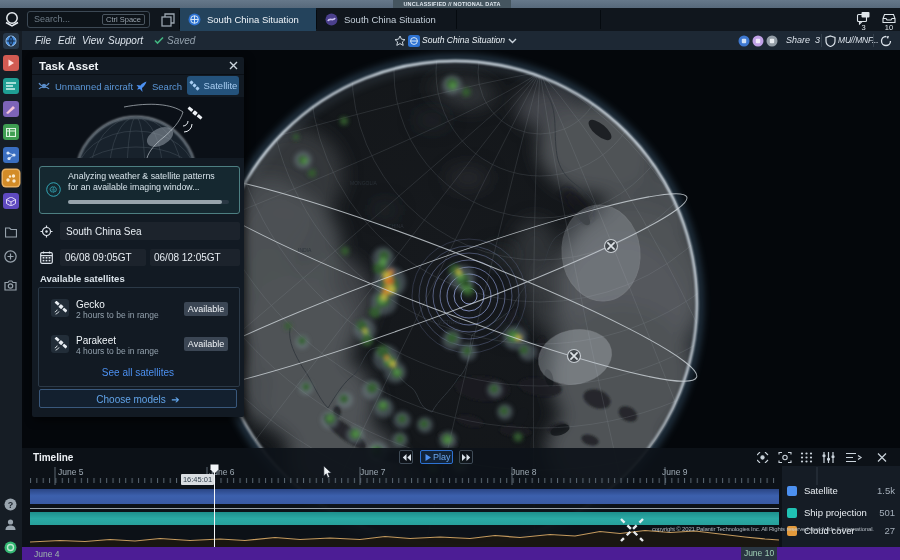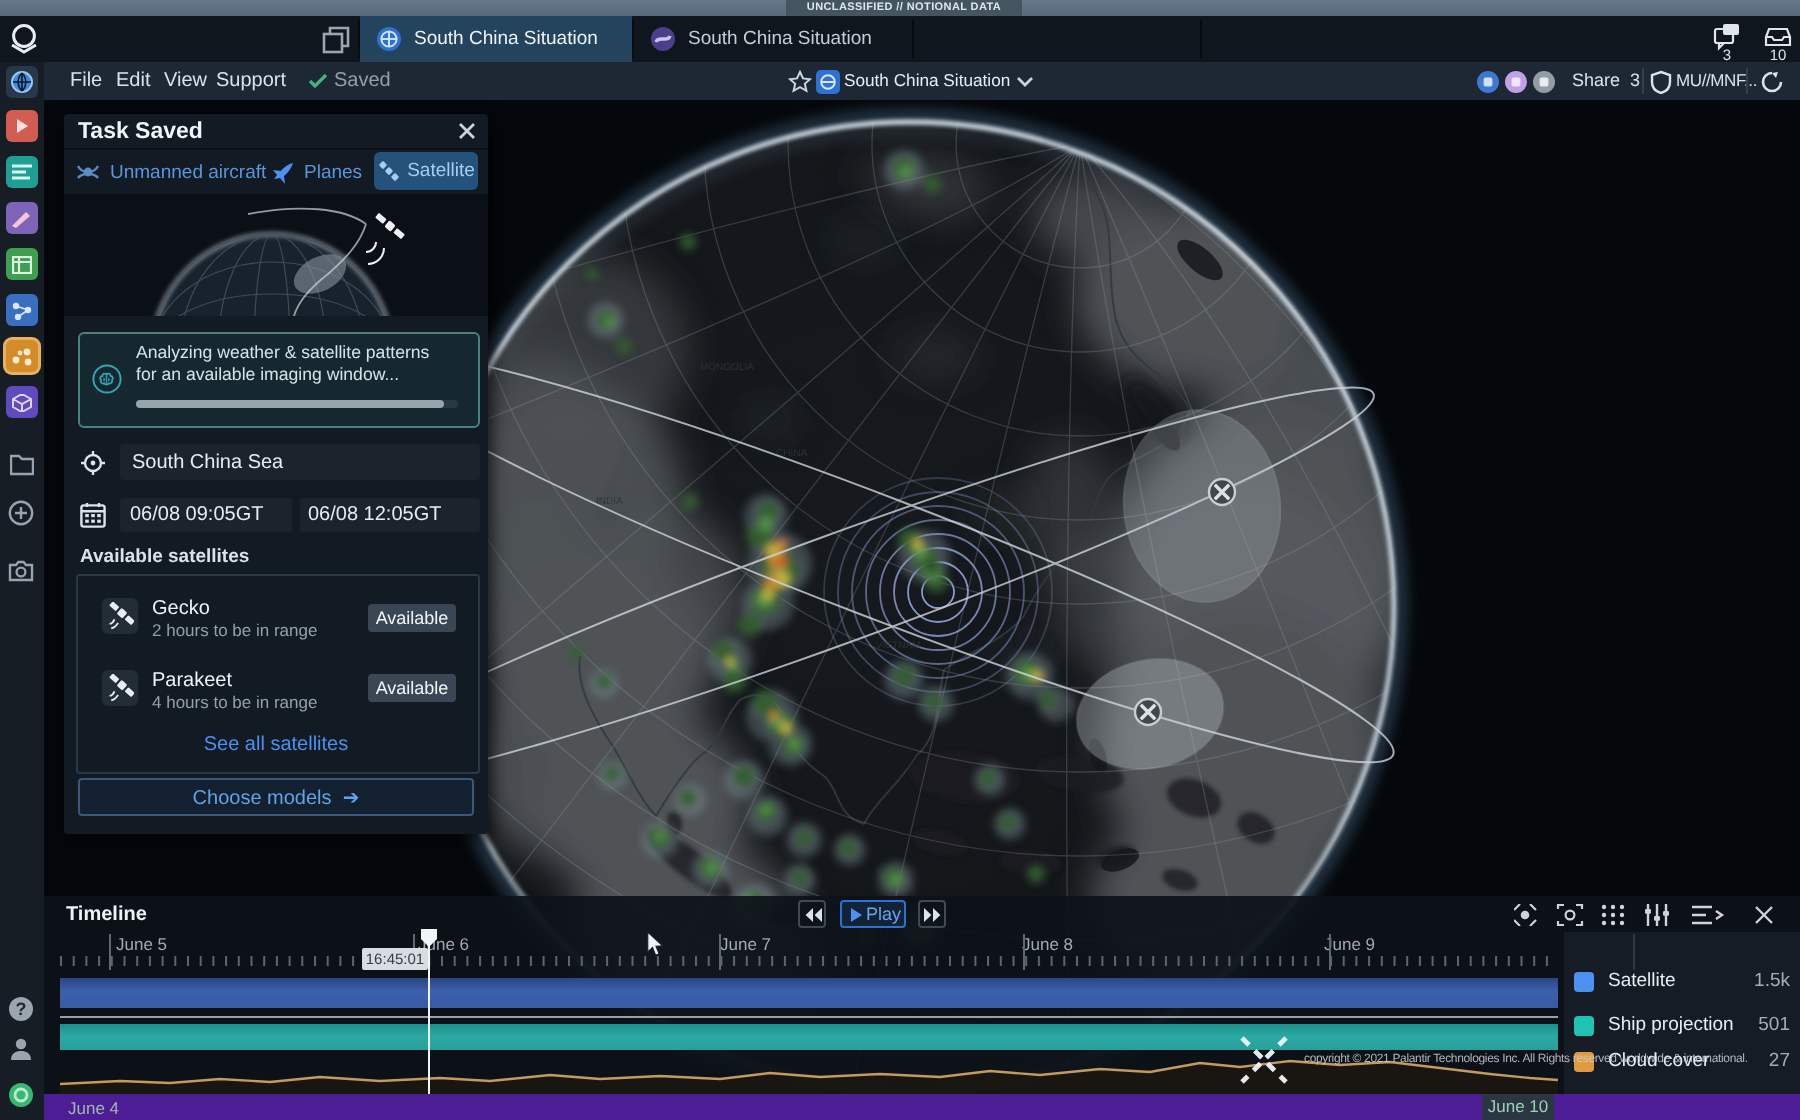--- a/index.html
+++ b/index.html
@@ -20,21 +20,21 @@
   #logo { left:4px; top:2px; width:16px; height:19px; }
   #search { left:27px; top:3px; width:123px; height:17px; border:1px solid #3c4854;
     border-radius:3px; background:#0d1319; color:#6f7c88; font-size:9px; line-height:15px;
     padding-left:6px; }
   #ctrlspace { right:4px; top:2px; height:11px; border:1px solid #4a555f; border-radius:2px;
     color:#98a3ad; font-size:7.5px; line-height:10px; padding:0 3px; }
   .tab { top:0; height:23px; display:flex; align-items:center; font-size:9.5px; }
   .tabsep { top:2px; width:1px; height:19px; background:#050a0f; }
 
   
-  #menubar { left:22px; top:31px; width:878px; height:19px; background:#1d2834; z-index:40; }
+  #menubar { left:22px; top:31px; width:878px; height:19px; background:#1d2834; z-index:40;font-style:italic; }
   .menuitem { color:#dbe2ea; font-size:10px; top:3px; height:13px; line-height:13px; }
 
   
   #sidebar { left:0; top:31px; width:22px; height:529px; background:#161d25; z-index:39; }
   .side-tile { left:3px; width:16px; height:16px; border-radius:3px; }
 
   
   #panel { left:32px; top:57px; width:212px; height:360px; background:#121a23;
     border-radius:2px; z-index:30; box-shadow:2px 3px 8px rgba(0,0,0,.65); font-size:10px;}
 
@@ -336,20 +336,23 @@
 
   <div class="abs" id="classbar">
     <div class="abs" id="classbadge">UNCLASSIFIED // NOTIONAL DATA</div>
   </div>
 
   <div class="abs" id="tabbar">
     <svg class="abs" id="logo" viewBox="0 0 16 19">
       <circle cx="8" cy="8" r="5.2" fill="none" stroke="#e8edf2" stroke-width="1.5"></circle>
       <path d="M2,12.5 L8,16 L14,12.5" fill="none" stroke="#e8edf2" stroke-width="1.5"></path>
     </svg>
+    <div class="abs" id="search">Search...
+      <div class="abs" id="ctrlspace">Ctrl Space</div>
+    </div>
     <svg class="abs" style="left:161px;top:5px" width="14" height="14" viewBox="0 0 14 14">
       <rect x="1" y="4" width="9" height="9" fill="none" stroke="#9aa5af" stroke-width="1.3"></rect>
       <path d="M4,4 V1 H13 V10 H10" fill="none" stroke="#9aa5af" stroke-width="1.3"></path>
     </svg>
     <div class="abs tabsep" style="left:179px"></div>
     <div class="abs tab" style="left:180px;width:136px;background:#24435c;color:#eef3f8">
       <svg style="margin-left:8px" width="13" height="13" viewBox="0 0 13 13">
         <circle cx="6.5" cy="6.5" r="6" fill="#2d72d2"></circle>
         <circle cx="6.5" cy="6.5" r="3.8" fill="none" stroke="#cfe3f5" stroke-width="1"></circle>
         <path d="M2.7,6.5 H10.3 M6.5,2.7 V10.3" stroke="#cfe3f5" stroke-width="1"></path>
@@ -497,41 +500,41 @@
         <path d="M1.5,12 C1.5,8.5 4,7.5 6.5,7.5 C9,7.5 11.5,8.5 11.5,12 Z" fill="#9aa5af"></path>
       </svg>
     <svg class="abs" style="left:4px;top:510px" width="13" height="13" viewBox="0 0 13 13">
         <circle cx="6.5" cy="6.5" r="6" fill="#34b873"></circle>
         <circle cx="6.5" cy="6.5" r="3" fill="none" stroke="#bfe8d2" stroke-width="1.4"></circle>
       </svg>
   </div>
 
   <div class="abs" id="panel">
 
-    <div class="abs" style="left:7px;top:3px;font-size:11.5px;font-weight:bold;color:#f0f4f8">Task Saved</div>
+    <div class="abs" style="left:7px;top:3px;font-size:11.5px;font-weight:bold;color:#f0f4f8">Task Asset</div>
     <svg class="abs" style="left:197px;top:4px" width="9" height="9" viewBox="0 0 9 9">
         <path d="M1,1 L8,8 M8,1 L1,8" stroke="#cbd4dc" stroke-width="1.4"></path>
       </svg>
     <div class="abs" style="left:0;top:17px;width:212px;height:1px;background:#0a0f15"></div>
 
     <div class="abs" style="left:6px;top:21px;height:16px;display:flex;align-items:center">
       <svg width="12" height="10" viewBox="0 0 12 10">
           <g stroke="#5a8cc8" stroke-width="1.2" fill="#5a8cc8">
             <path d="M1,2 C2,4 4,5 6,5 C8,5 10,4 11,2" fill="none"></path>
             <circle cx="6" cy="5" r="1.6"></circle>
             <path d="M1,8 C2,6.5 4,6 6,6 C8,6 10,6.5 11,8" fill="none"></path>
           </g>
         </svg>
       <span style="margin-left:5px;font-size:9.5px;color:#5b97d8">Unmanned aircraft</span>
     </div>
     <div class="abs" style="left:104px;top:21px;height:16px;display:flex;align-items:center">
       <svg width="11" height="11" viewBox="0 0 11 11">
           <path d="M10.5,0.5 C8,1 5.5,3 4.5,4.5 L0.5,4 L2.5,6.5 L1,8.5 L4,8 L6.5,11 L6,7 C7.5,6 9.5,3.5 10.5,0.5 Z" fill="#4c90f0"></path>
         </svg>
-      <span style="margin-left:5px;font-size:9.5px;color:#5b97d8">Planes</span>
+      <span style="margin-left:5px;font-size:9.5px;color:#5b97d8">Search</span>
     </div>
     <div class="abs" style="left:155px;top:19px;width:52px;height:19px;background:#24527b;border-radius:3px;display:flex;align-items:center;justify-content:center">
       <svg width="11" height="11" viewBox="0 0 11 11">
           <g fill="#a8cdf2">
             <rect x="1" y="1" width="3" height="3" rx=".6" transform="rotate(45 2.5 2.5)"></rect>
             <rect x="7" y="7" width="3" height="3" rx=".6" transform="rotate(45 8.5 8.5)"></rect>
             <rect x="4" y="4" width="3" height="3" rx=".6" transform="rotate(45 5.5 5.5)"></rect>
           </g>
         </svg>
       <span style="margin-left:4px;font-size:9.5px;color:#a8cdf2">Satellite</span>

